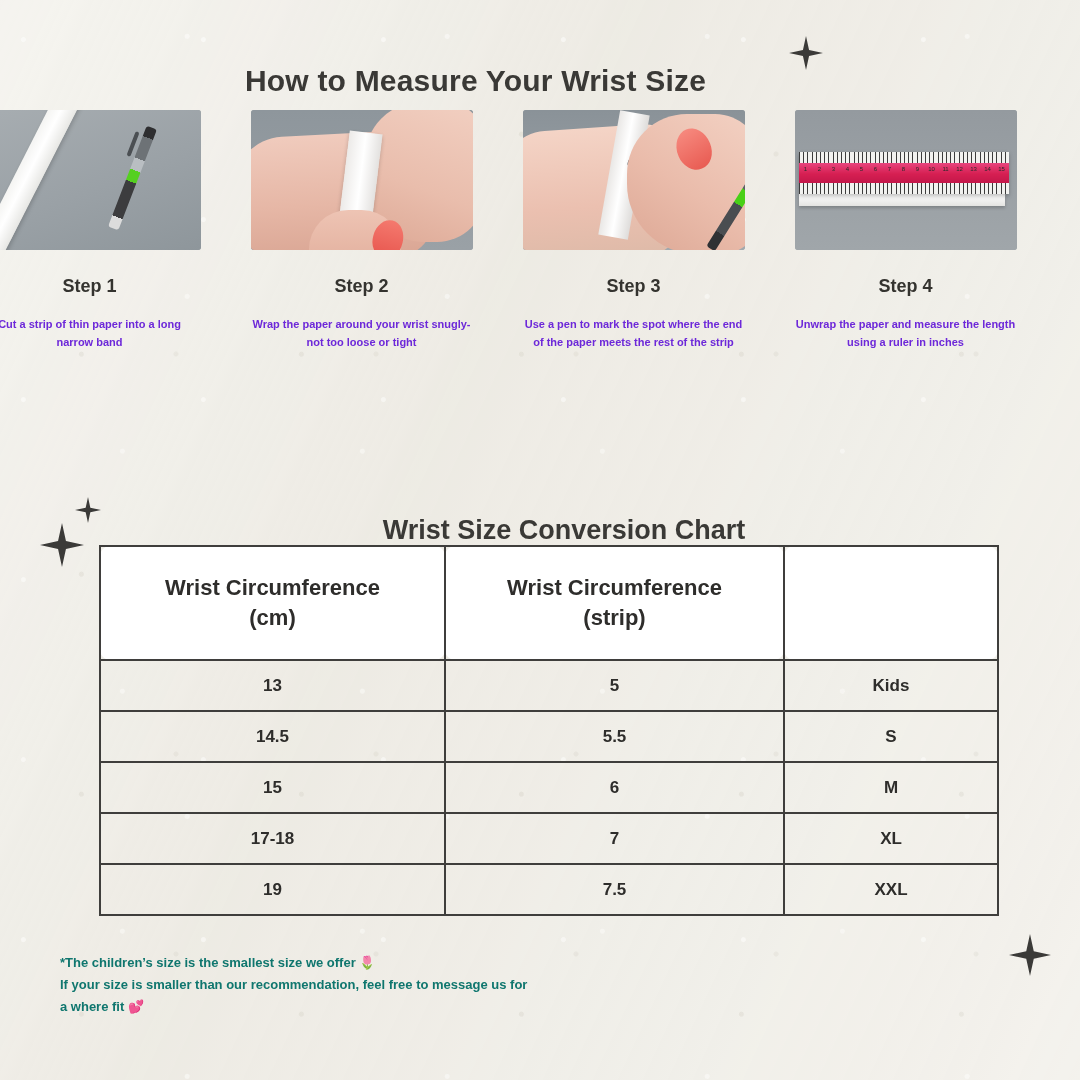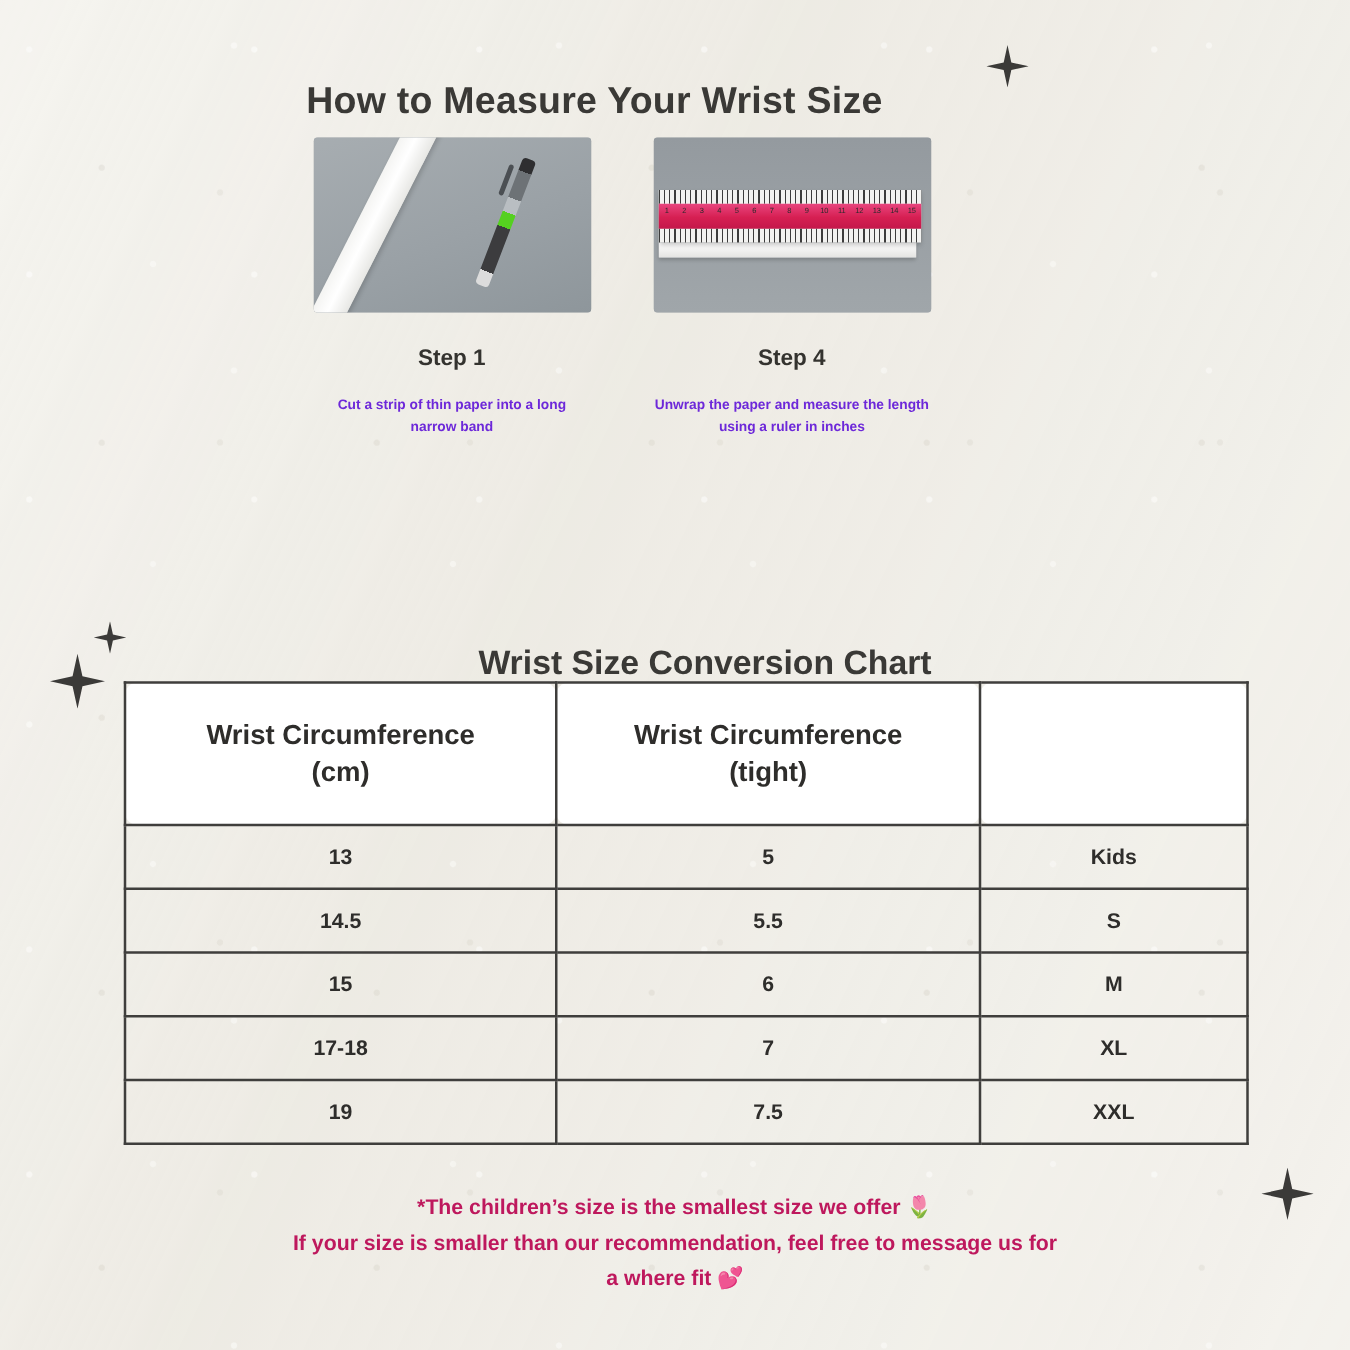--- a/index.html
+++ b/index.html
@@ -241,25 +241,25 @@
   .col-cm     { width: 345px; }
   .col-inches { width: 339px; }
   .col-size   { width: 214px; }
 
   
   .footer-note {
     position: absolute;
     left: 60px;
     top: 952px;
     width: 960px;
-    text-align: center;
-    font-size: 17px;
+    text-align: left;
+    font-size: 13px;
     font-weight: bold;
     line-height: 1.68;
-    color: #be185d;
+    color: #0f766e;
   }
   .footer-note .line { display: block; }
 </style>
 </head>
 <body>
 
 <div class="paper-grain"></div>
 
 <div class="page">
 
@@ -276,21 +276,46 @@
       <div class="photo">
         <div class="ph1-bg"></div>
         <div class="ph1-strip"></div>
         <div class="ph1-pen"></div>
         <div class="ph1-clip"></div>
       </div>
       <div class="step-label">Step 1</div>
       <div class="step-desc">Cut a strip of thin paper into a long narrow band</div>
     </div>
 
-
+    <div class="step-col">
+      <div class="photo">
+        <div class="ph2-bg"></div>
+        <div class="ph2-arm"></div>
+        <div class="ph2-hand"></div>
+        <div class="ph2-band"></div>
+        <div class="ph2-thumb"></div>
+        <div class="ph2-nail"></div>
+      </div>
+      <div class="step-label">Step 2</div>
+      <div class="step-desc">Wrap the paper around your wrist snugly-not too loose or tight</div>
+    </div>
+
+    <div class="step-col">
+      <div class="photo">
+        <div class="ph3-bg"></div>
+        <div class="ph3-arm"></div>
+        <div class="ph3-band"></div>
+        <div class="ph3-tip"></div>
+        <div class="ph3-hand"></div>
+        <div class="ph3-nail"></div>
+        <div class="ph3-pen"></div>
+      </div>
+      <div class="step-label">Step 3</div>
+      <div class="step-desc">Use a pen to mark the spot where the end of the paper meets the rest of the strip</div>
+    </div>
 
     <div class="step-col">
       <div class="photo">
         <div class="ph4-bg"></div>
         <div class="ph4-paper"></div>
         <div class="ph4-ruler">
           <div class="ph4-ticks-top"></div>
           <div class="ph4-band"></div>
           <div class="ph4-nums">
               <span>1</span>
@@ -327,21 +352,21 @@
         <col class="col-size">
     </colgroup>
     <thead>
       <tr>
         <th>
           <span>Wrist Circumference</span><br>
           <span>(cm)</span>
         </th>
         <th>
           <span>Wrist Circumference</span><br>
-          <span>(tight)</span>
+          <span>(strip)</span>
         </th>
         <th>
           <span></span>
         </th>
       </tr>
     </thead>
     <tbody>
         <tr>
           <td>13</td>
           <td>5</td>

